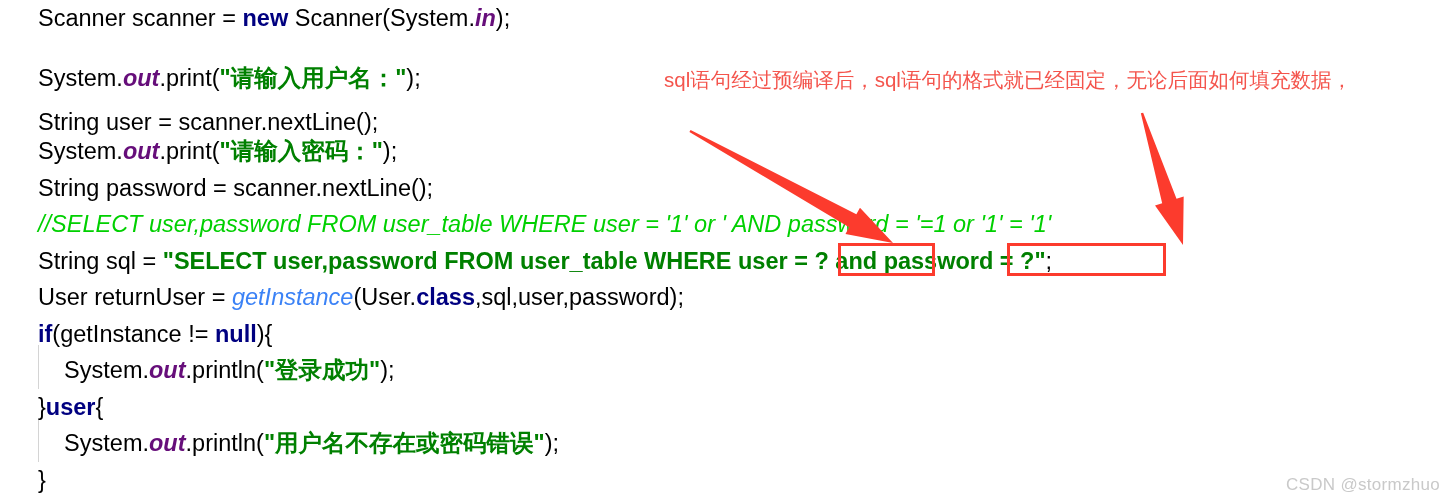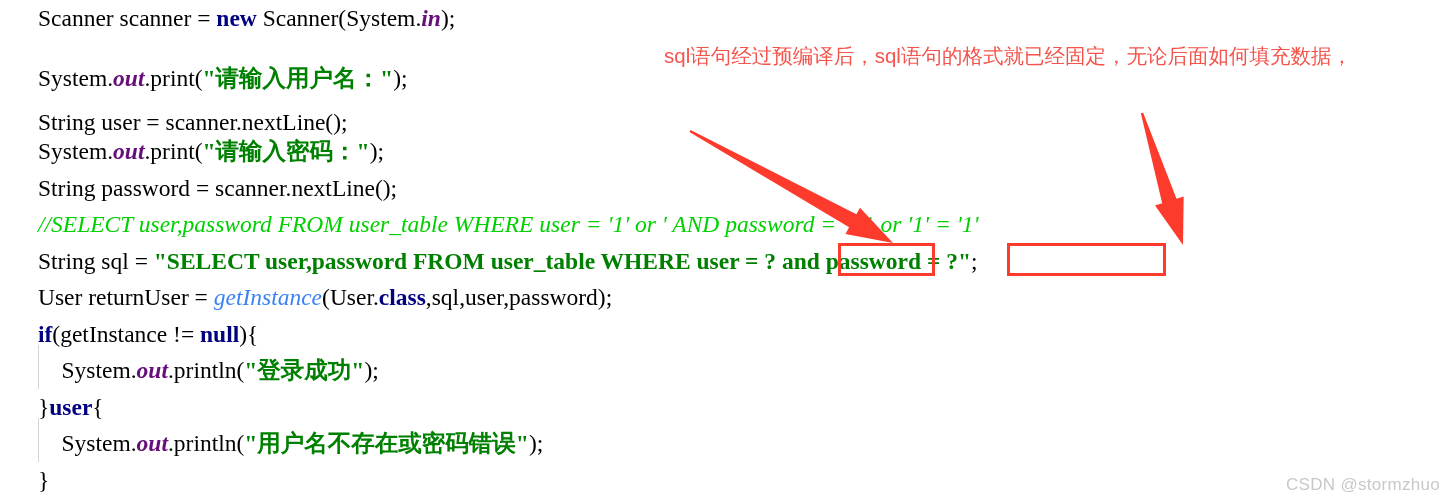--- a/index.html
+++ b/index.html
@@ -21,21 +21,21 @@
     left: 0;
     top: 0;
     width: 1454px;
     height: 503px;
   }
 
   .code-line {
     position: absolute;
     left: 38px;
     white-space: pre;
-    font-family: Liberation Serif, serif;
+    font-family: Liberation Sans, sans-serif;
     font-size: 23.5px;
     line-height: 36.4px;
     color: #000000;
     letter-spacing: 0px;
   }
 
   
   .tk-plain    { color: #000000; }
   .tk-keyword  { color: #000080; font-weight: bold; }
   .tk-static   { color: #660e7a; font-weight: bold; font-style: italic; }
@@ -55,21 +55,21 @@
     position: absolute;
     left: 664px;
     top: 40px;
     width: 790px;
     color: #f4544c;
     font-family: "Liberation Sans", "DejaVu Sans", sans-serif;
     font-size: 20.5px;
     line-height: 31px;
     white-space: nowrap;
   }
-  #annotation .ann-line { display: block; }
+  #annotation .ann-line { display: block; margin-top: 24px; }
 
   
   .hl-box {
     position: absolute;
     border: 3px solid #fc3b2d;
     box-sizing: border-box;
     background: transparent;
     pointer-events: none;
   }
 

